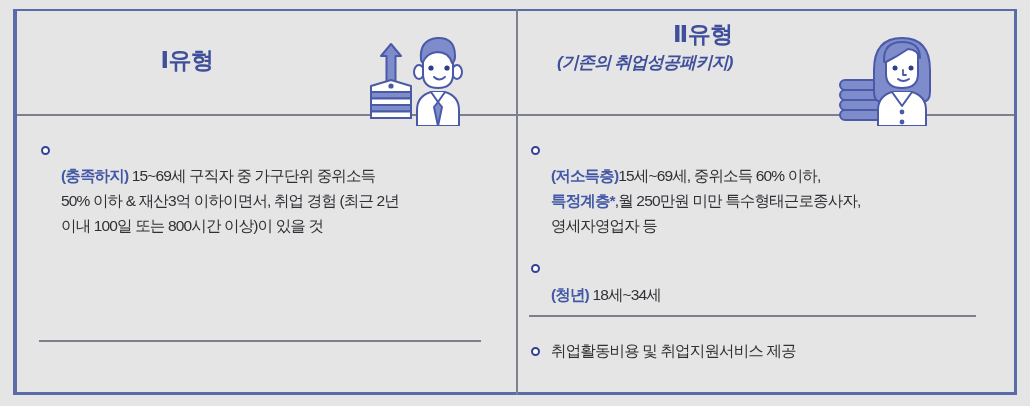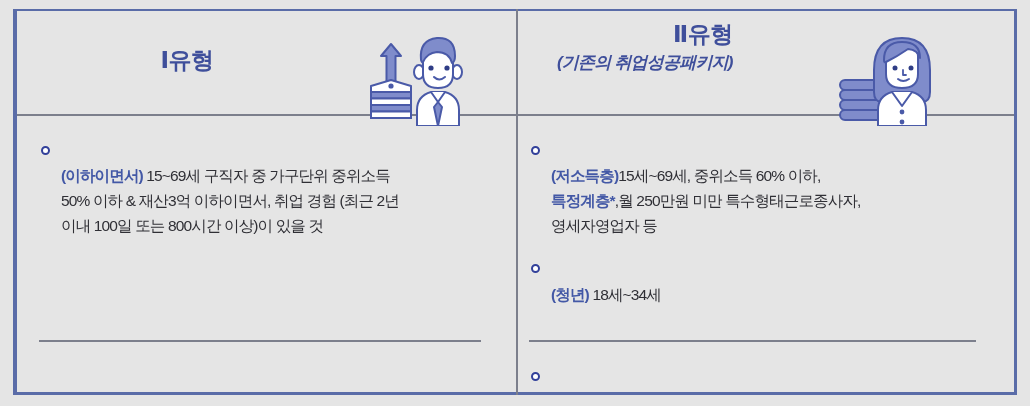--- a/index.html
+++ b/index.html
@@ -231,21 +231,21 @@
 
               <path d="M81 72 L77 77 L81 96 L85 77 Z" fill="#7f8ccb" stroke="#4a5aa8" stroke-width="2" stroke-linejoin="round"></path>
             </g>
           </svg>
         </div>
       </header>
 
       <div class="panel-body">
         <ul class="bullet-list">
           <li class="bullet-item">
-            <span class="bullet-dot"></span><span class="tag">(이하이면서)</span><span> 15~69세 구직자 중 가구단위 중위소득
+            <span class="bullet-dot"></span><span class="tag">(충족하지)</span><span> 15~69세 구직자 중 가구단위 중위소득
 50% 이하 &amp; 재산3억 이하이면서, 취업 경험 (최근 2년
 이내 100일 또는 800시간 이상)이 있을 것</span>
           </li>
         </ul>
       </div>
 
       <div class="panel-footer">
         <div class="footer-rule"></div>
       </div>
 
@@ -303,21 +303,21 @@
           </li>
           <li class="bullet-item">
             <span class="bullet-dot"></span><span class="tag">(청년)</span><span> 18세~34세</span>
           </li>
         </ul>
       </div>
 
       <div class="panel-footer">
         <div class="footer-rule"></div>
         <div class="footer-item">
-          <span class="bullet-dot"></span>
+          <span class="bullet-dot"></span><span>취업활동비용 및 취업지원서비스 제공</span>
         </div>
       </div>
 
     </section>
 
   </div>
 
   <div class="center-divider"></div>
 
 </div>

